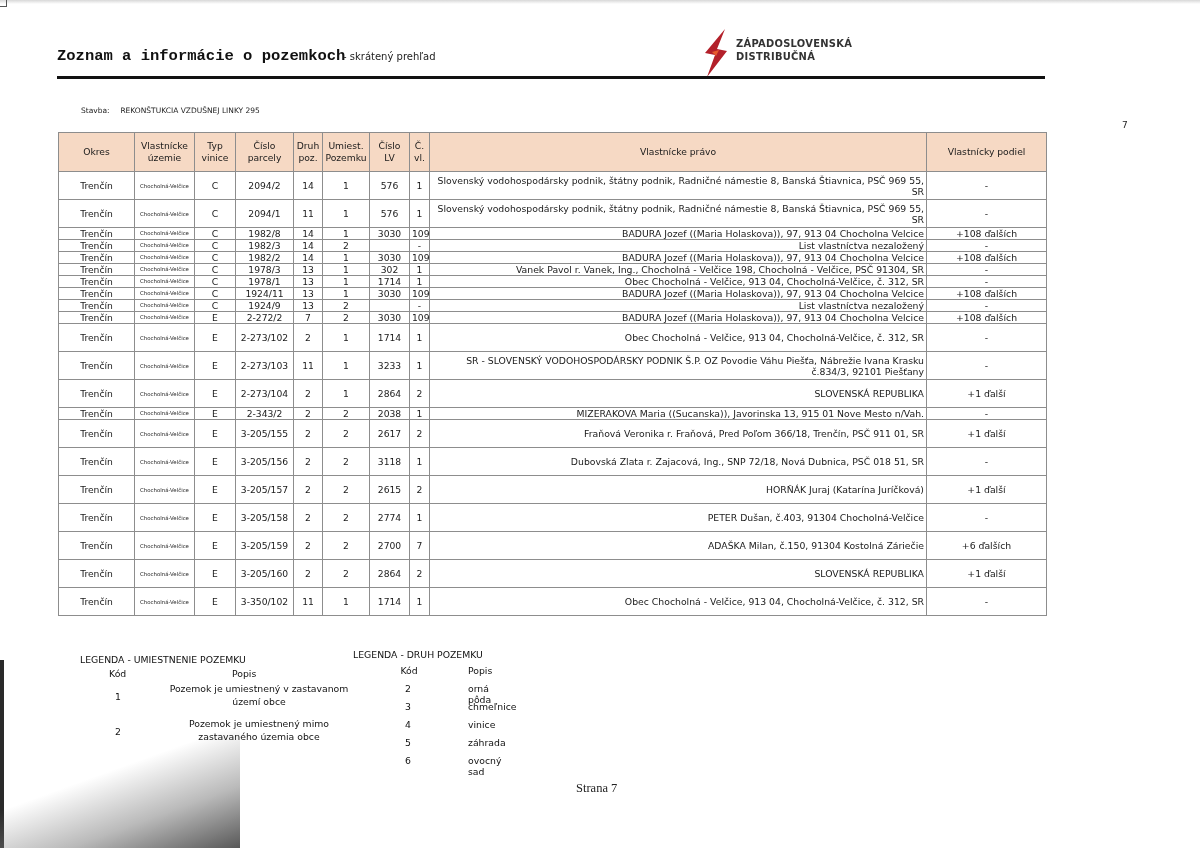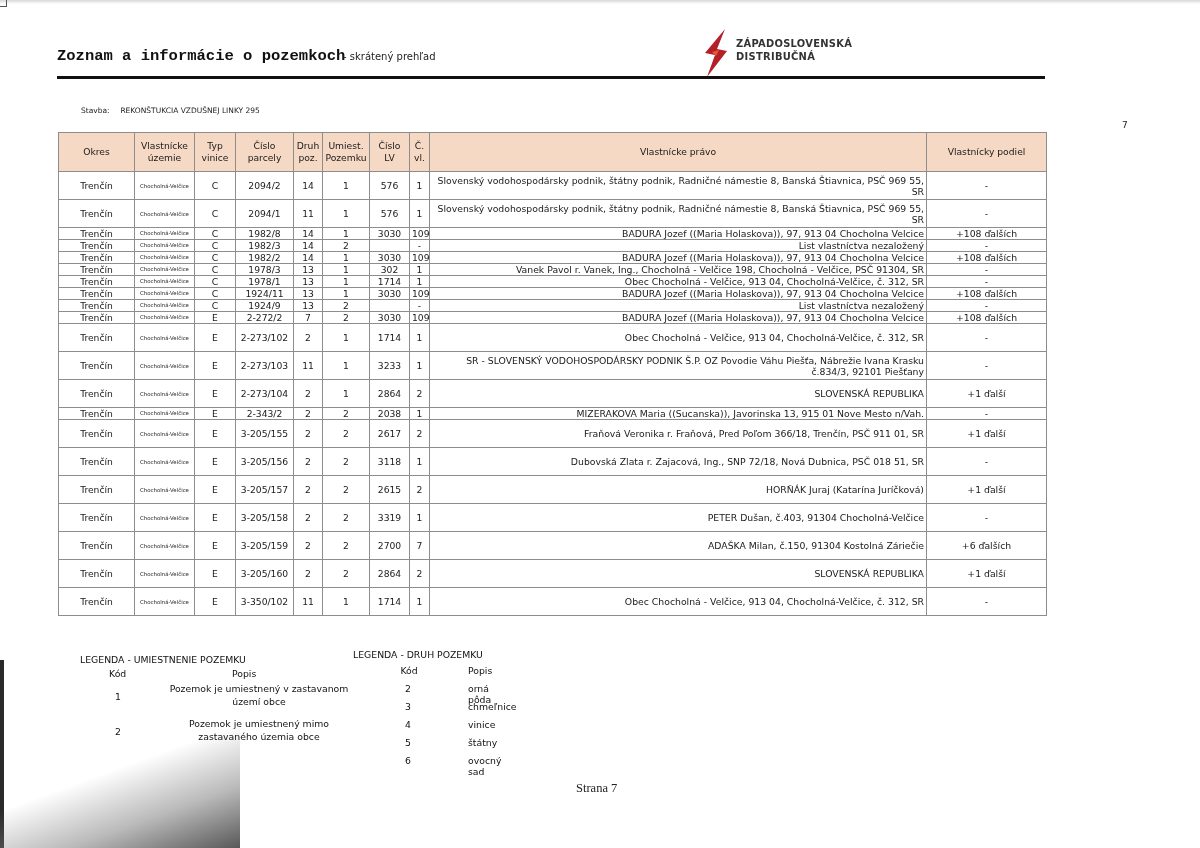--- a/index.html
+++ b/index.html
@@ -320,21 +320,21 @@
         <td class="own">HORŇÁK Juraj (Katarína Juríčková)</td>
         <td class="share">+1 ďalší</td>
       </tr>
       <tr class="med">
         <td>Trenčín</td>
         <td class="ku">Chocholná-Velčice</td>
         <td>E</td>
         <td>3-205/158</td>
         <td>2</td>
         <td>2</td>
-        <td>3319</td>
+        <td>2774</td>
         <td>1</td>
         <td class="own">PETER Dušan, č.403, 91304 Chocholná-Velčice</td>
         <td class="share">-</td>
       </tr>
       <tr class="med">
         <td>Trenčín</td>
         <td class="ku">Chocholná-Velčice</td>
         <td>E</td>
         <td>3-205/159</td>
         <td>2</td>
@@ -400,21 +400,21 @@
   <div class="row">
     <span class="k">3</span>
     <span class="p">chmeľnice</span>
   </div>
   <div class="row">
     <span class="k">4</span>
     <span class="p">vinice</span>
   </div>
   <div class="row">
     <span class="k">5</span>
-    <span class="p">štátny</span>
+    <span class="p">záhrada</span>
   </div>
   <div class="row">
     <span class="k">6</span>
     <span class="p">ovocný sad</span>
   </div>
 </div>
 
 <div class="strana">Strana 7</div>
 
 </body></html>

